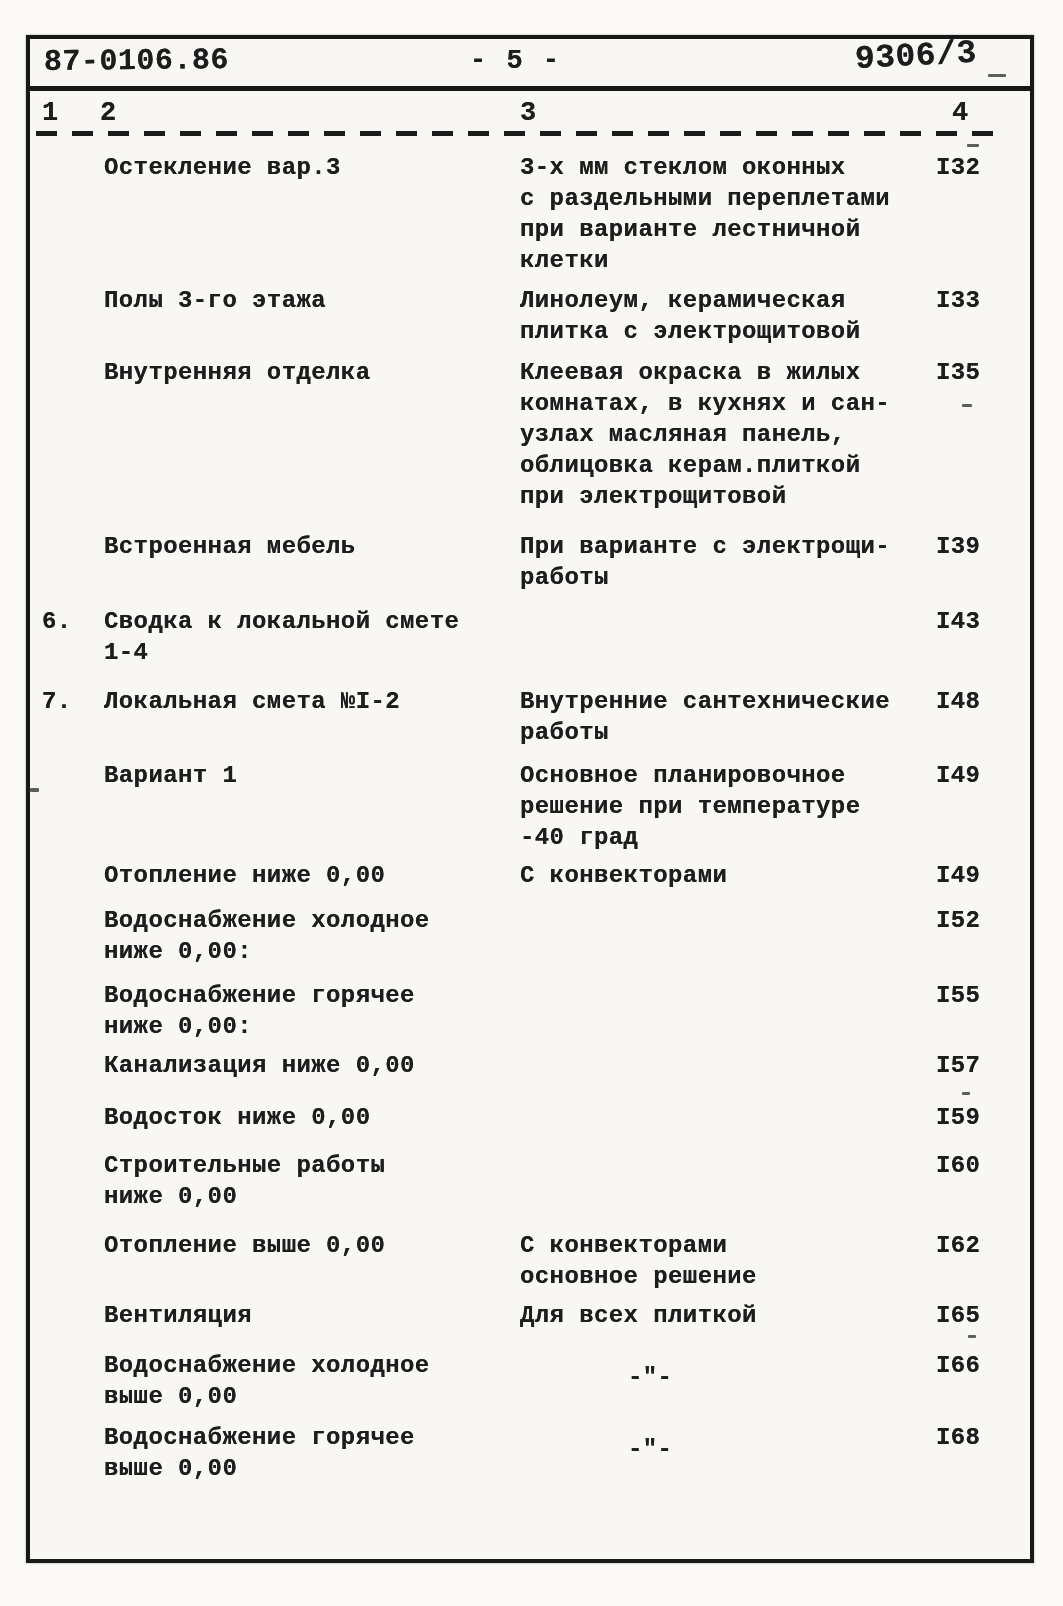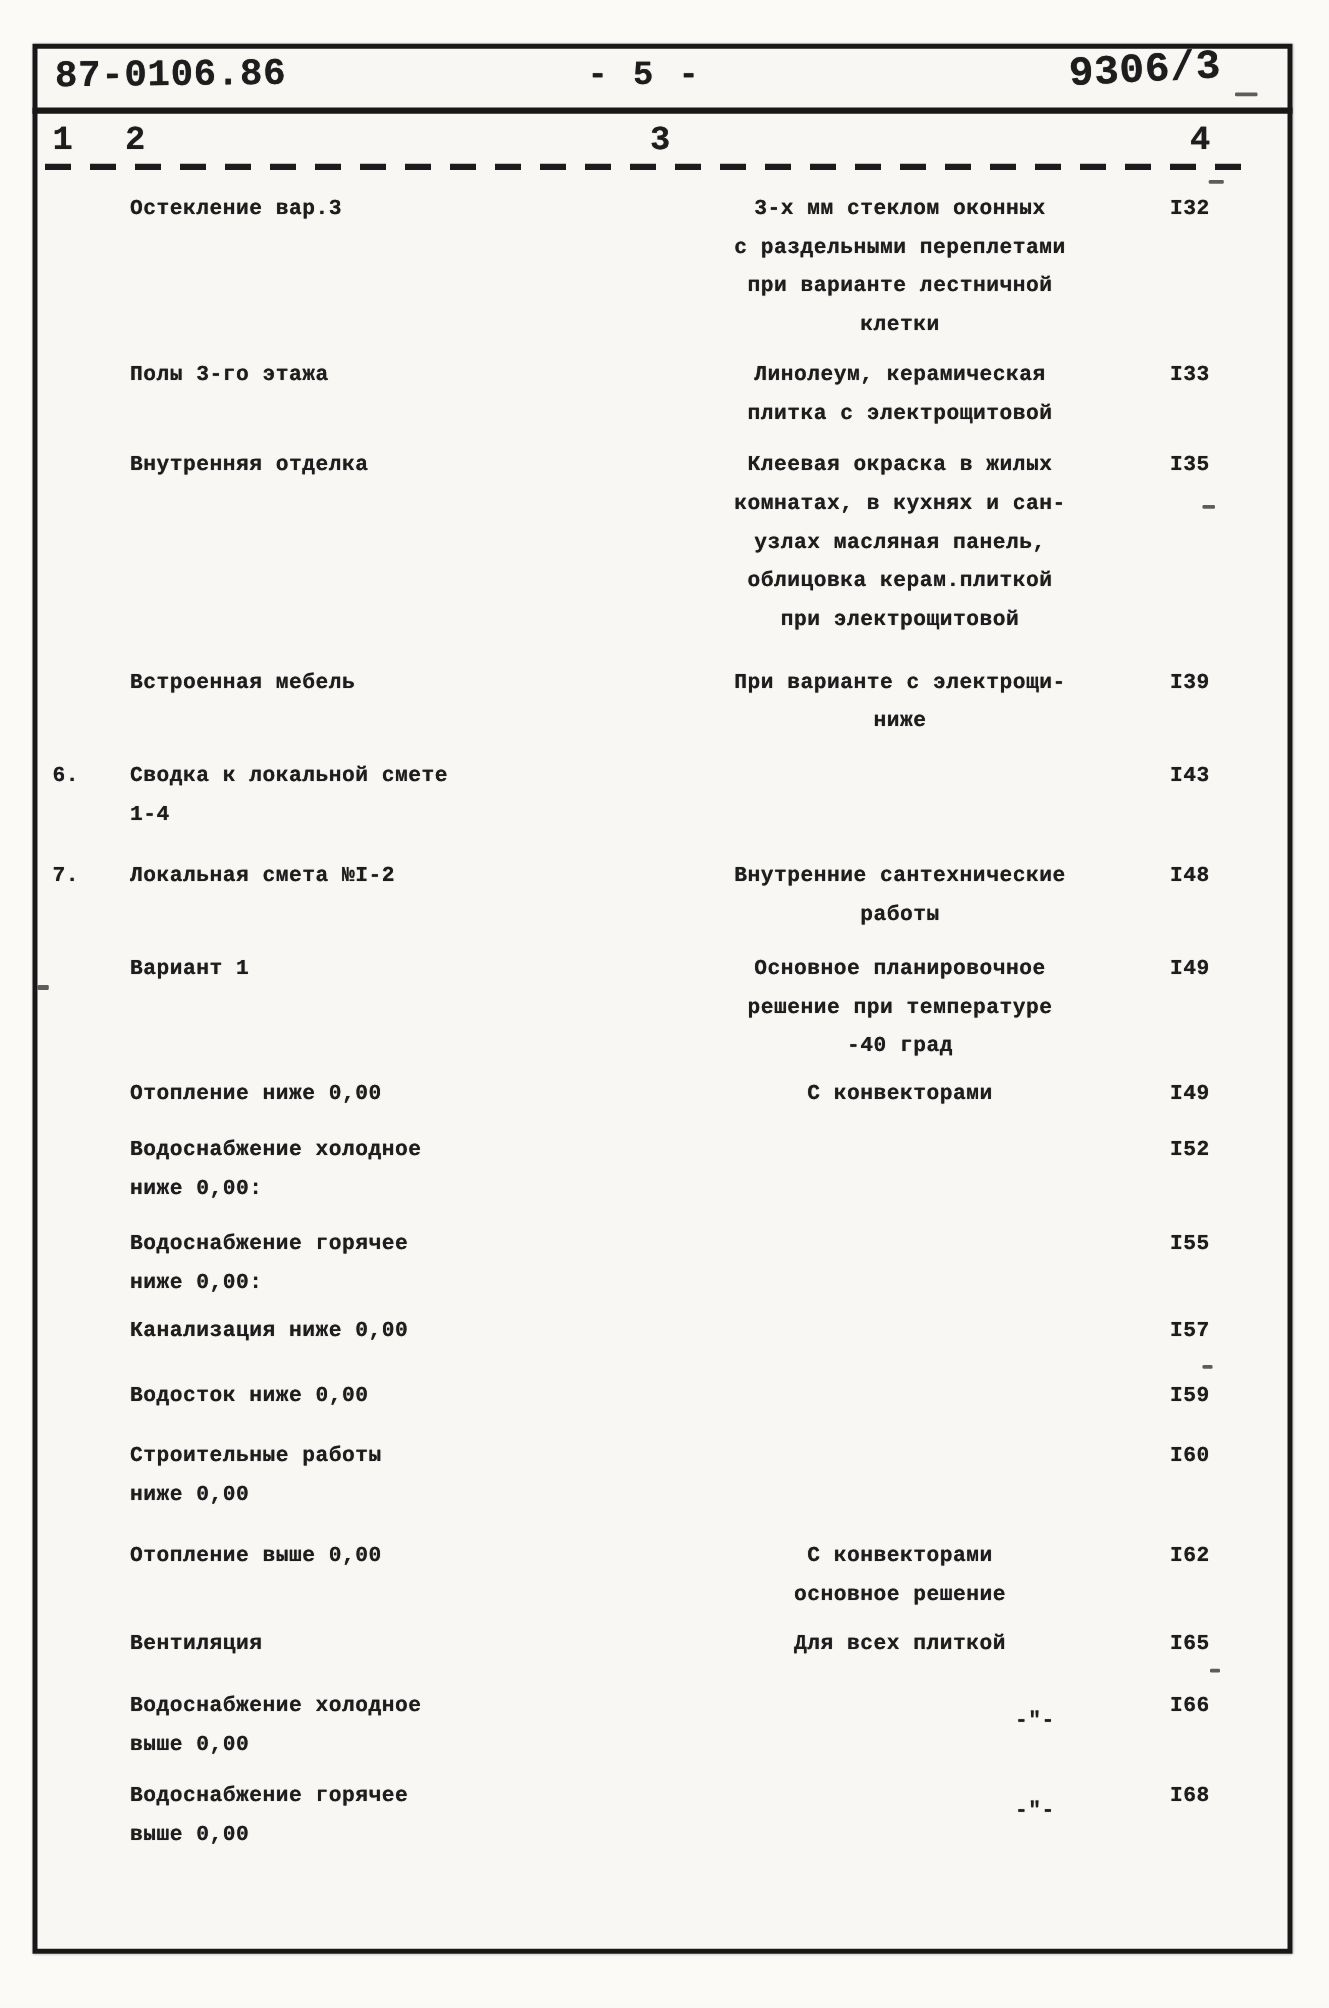--- a/index.html
+++ b/index.html
@@ -38,25 +38,25 @@
   .colnum.n1{left:42px;}
   .colnum.n2{left:100px;}
   .colnum.n3{left:520px;}
   .colnum.n4{left:952px;}
   .dashline{
     position:absolute;left:36px;top:131px;width:962px;height:5px;
     background:repeating-linear-gradient(90deg,#1c1c1c 0 21px,transparent 21px 36px);
   }
   .row{position:absolute;left:0;width:1063px;}
   .row span{position:absolute;display:block;white-space:pre-line;
-    font-size:17px;line-height:31px;font-weight:700;letter-spacing:.4px;
+    font-size:24px;line-height:31px;font-weight:700;letter-spacing:.4px;
     text-shadow:0 0 .6px rgba(20,20,20,.8);}
   .c1{left:42px;width:55px;}
   .c2{left:104px;width:410px;}
-  .c3{left:520px;width:400px;text-align:center;}
+  .c3{left:520px;width:400px;}
   .c4{left:936px;width:70px;}
   .ditto{padding-left:108px;padding-top:12px;font-size:26px;}
   
   .speck{position:absolute;background:#2a2a2a;border-radius:1px;opacity:.75;}
 </style>
 </head>
 <body>
 
 <div class="page">
   <div class="frame"></div>
@@ -94,21 +94,21 @@
 комнатах, в кухнях и сан-
 узлах масляная панель,
 облицовка керам.плиткой
 при электрощитовой</span>
     <span class="c4">I35</span>
   </div>
 
   <div class="row" style="top:531px">
     <span class="c2">Встроенная мебель</span>
     <span class="c3">При варианте с электрощи-
-ниже</span>
+работы</span>
     <span class="c4">I39</span>
   </div>
 
   <div class="row" style="top:606px">
     <span class="c1">6.</span>
     <span class="c2">Сводка к локальной смете
 1-4</span>
     <span class="c3"></span>
     <span class="c4">I43</span>
   </div>

